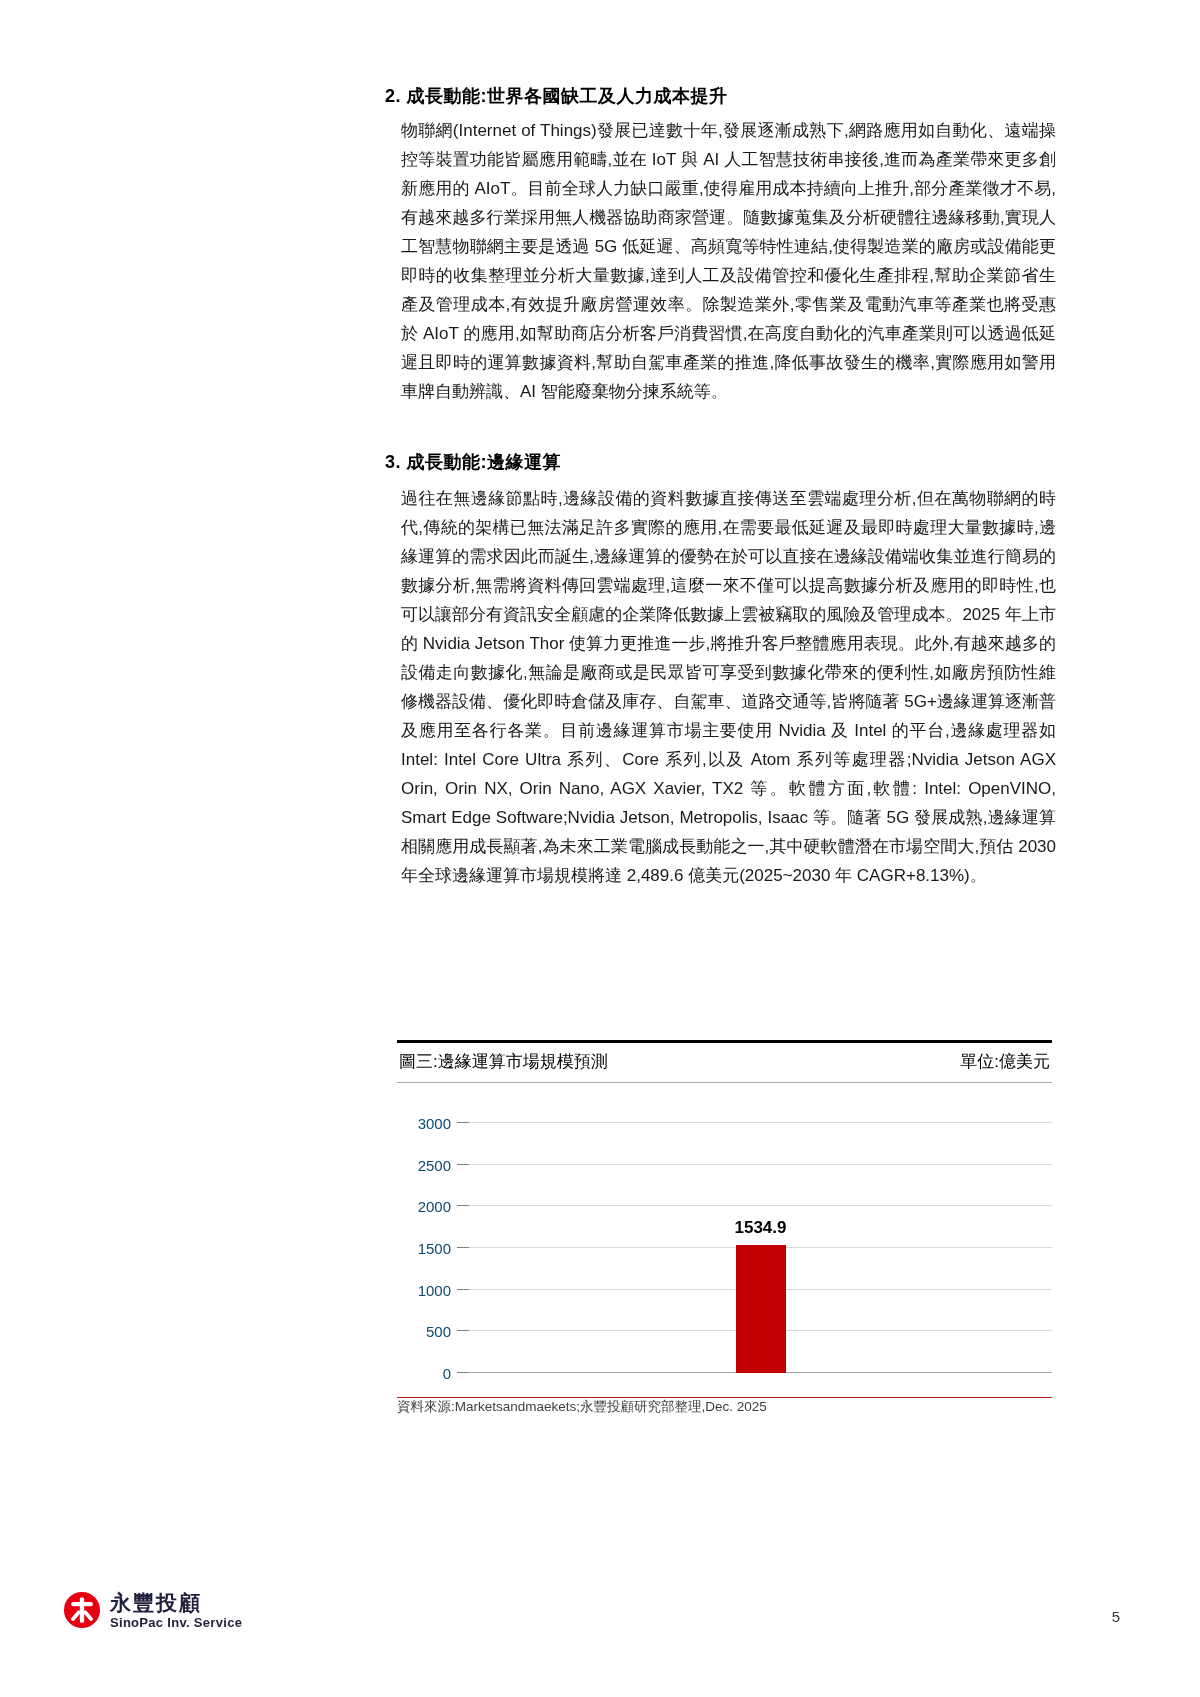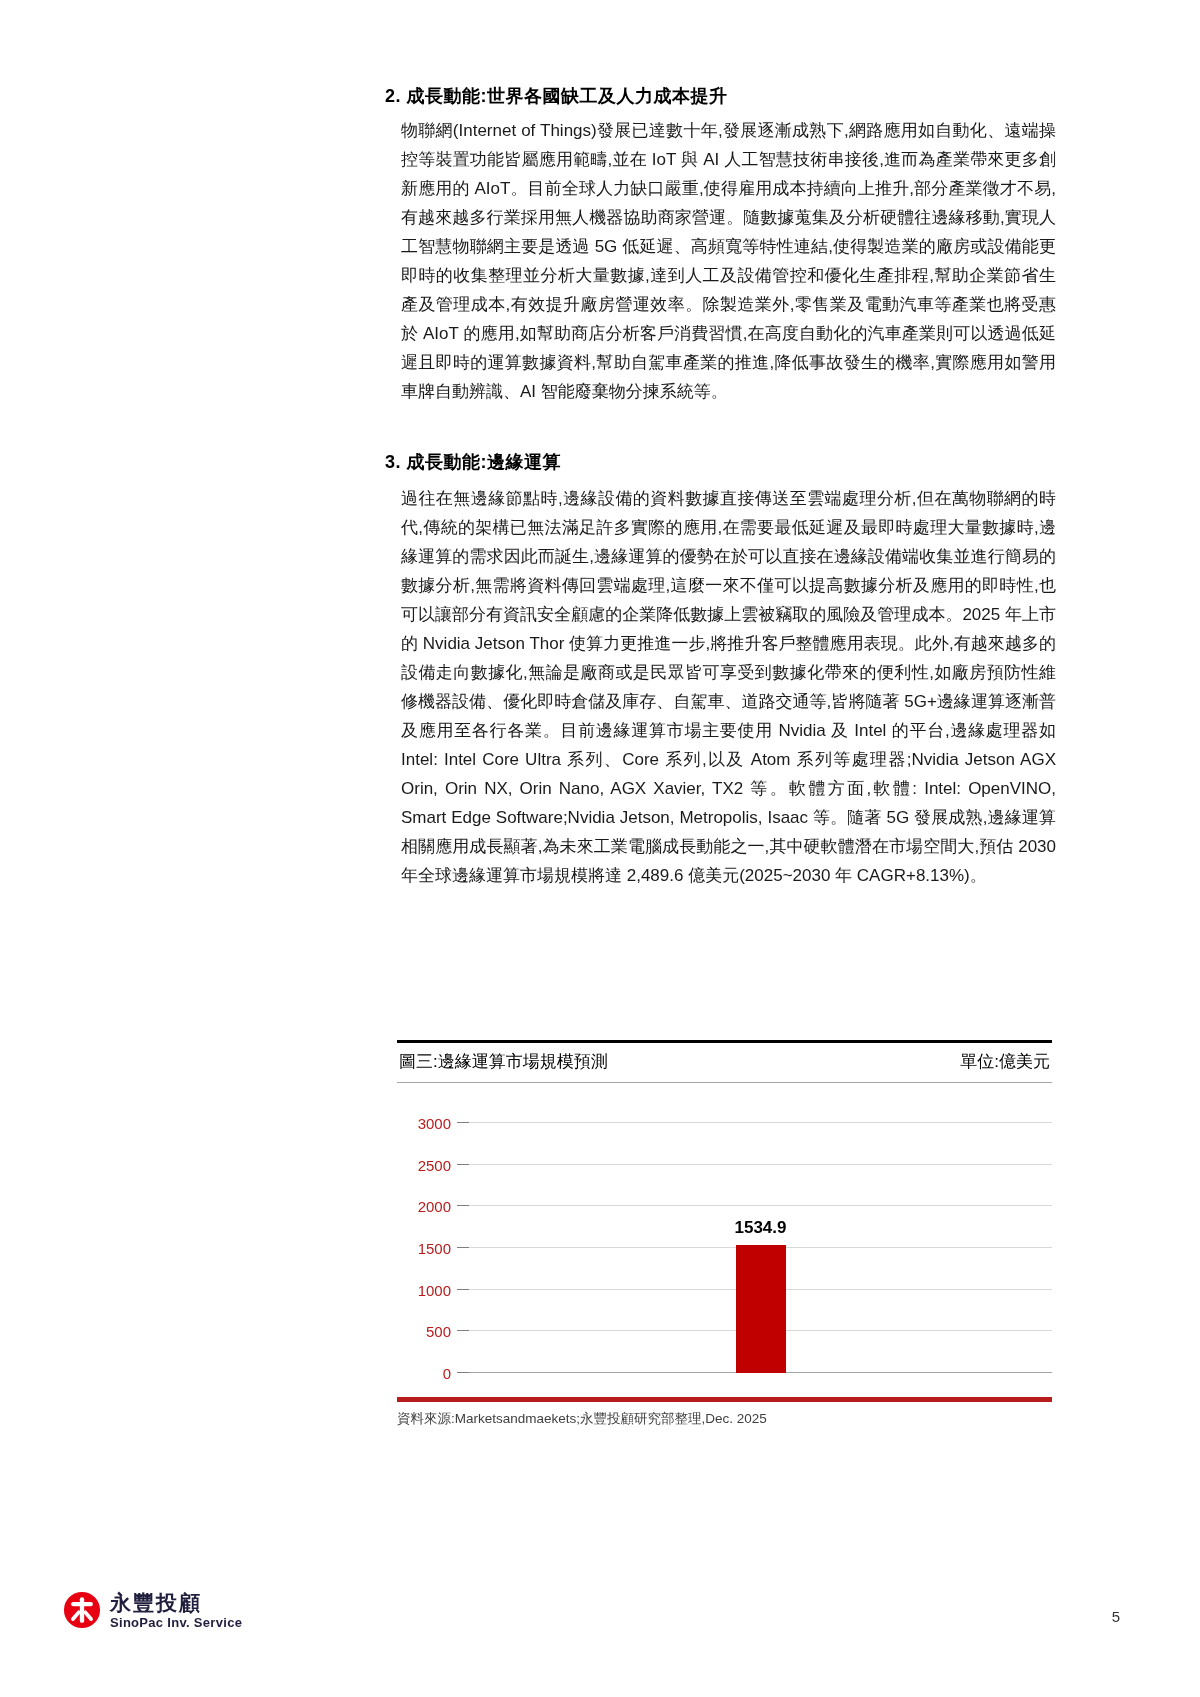--- a/index.html
+++ b/index.html
@@ -34,32 +34,32 @@
     padding:7px 2px 8px 2px;
     font-size:17px; line-height:24px; color:#000;
   }
   .chart-wrap { margin-top:40px; }
   .plot { position:relative; height:250px; margin-left:72px; }
   .gridline { position:absolute; left:0; right:0; height:1px; background:#d9d9d9; }
   .gridline.baseline { background:#a6a6a6; }
   .tickmark { position:absolute; left:-12px; width:12px; height:1px; background:#7f7f7f; }
   .ytick {
     position:absolute; right:calc(100% + 18px); transform:translateY(50%);
-    font-size:15px; color:#b91c1c; white-space:nowrap;
+    font-size:15px; color:#0c4a6e; white-space:nowrap;
   }
   .bars { position:absolute; left:0; right:0; top:0; bottom:0; display:flex; }
   .bar-col { flex:1; display:flex; flex-direction:column; justify-content:flex-end; align-items:center; }
   .bar-value { font-size:17px; font-weight:700; color:#000; margin-bottom:7px; }
   .bar { width:50px; }
   .xlabels { display:flex; margin-left:72px; padding-top:12px; }
   .xlabel { flex:1; text-align:center; font-size:17px; font-weight:700; color:#000; }
   .fig-source {
     margin-top:24px;
-    border-top:5px solid #b91c1c;
-    padding-top:8px;
+    border-top:1px solid #b91c1c;
+    padding-top:0;
     font-size:13.5px; color:#404040;
   }
   
   .footer-brand {
     position:absolute; left:63px; top:1591px;
     display:flex; align-items:flex-start; gap:9px;
   }
   .brand-text { display:flex; flex-direction:column; }
   .brand-name {
     font-size:21px; font-weight:700; color:#1f1f3d; letter-spacing:2px; line-height:24px;

